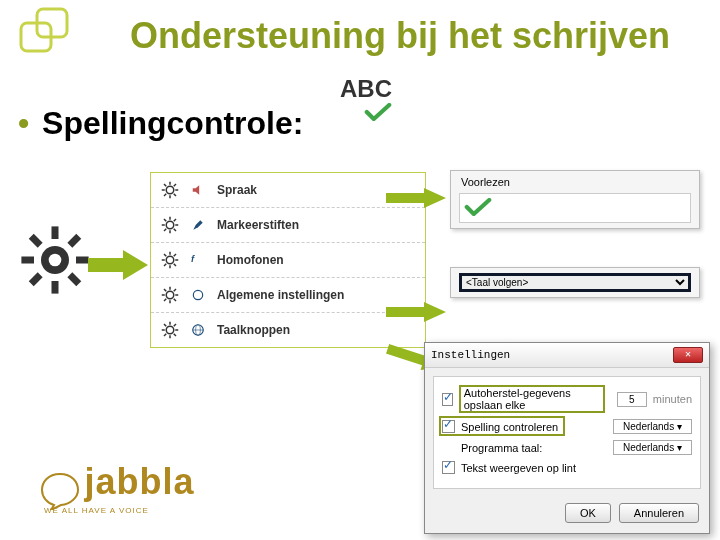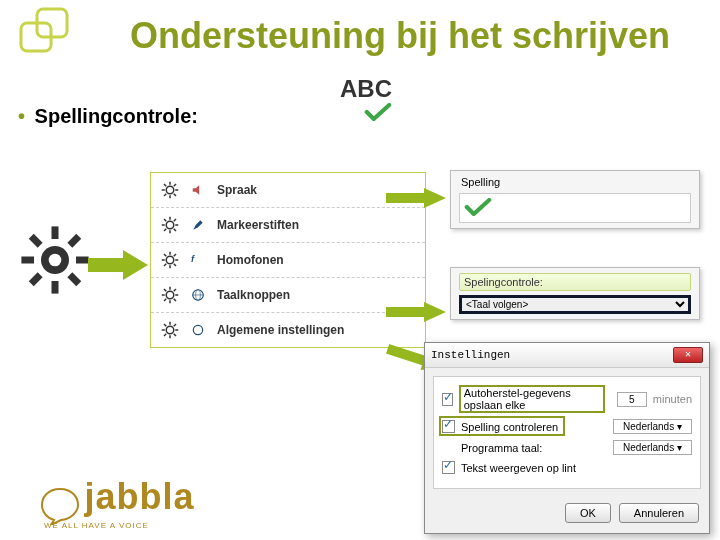--- a/index.html
+++ b/index.html
@@ -19,21 +19,21 @@
   .title {
     position: absolute;
     top: 15px; left: 130px;
     font-size: 36px;
     font-weight: bold;
     color: #8a9b1f;
   }
   .subtitle {
     position: absolute;
     top: 105px; left: 18px;
-    font-size: 20px;
+    font-size: 32px;
     font-weight: bold;
     color: #000;
   }
   .bullet { color:#8a9b1f; margin-right:4px;}
   .abc-icon {
     position: absolute;
     top: 75px; left: 340px;
     text-align: right;
   }
   .abc-icon .abc {
@@ -142,21 +142,21 @@
     border-radius:3px;
     padding:3px 14px;
     font-size:11px;
   }
   .hl3 {
     position:absolute;
     border: 2px solid #8a9b1f;
   }
   .jabbla-logo {
     position: absolute;
-    bottom: 10px; left: 40px;
+    bottom: 25px; left: 40px;
   }
   .jabbla-logo .brand {
     font-size: 36px;
     font-weight: bold;
     color: #b08820;
     letter-spacing:1px;
   }
   .jabbla-logo .tagline {
     font-size: 8px;
     color: #b08820;
@@ -280,74 +280,73 @@
           <line x1="12" y1="19" x2="12" y2="23"></line>
           <line x1="1" y1="12" x2="5" y2="12"></line>
           <line x1="19" y1="12" x2="23" y2="12"></line>
           <line x1="4" y1="4" x2="7" y2="7"></line>
           <line x1="17" y1="17" x2="20" y2="20"></line>
           <line x1="4" y1="20" x2="7" y2="17"></line>
           <line x1="17" y1="7" x2="20" y2="4"></line>
         </g>
       </svg>
     <span class="item-icon"><svg width="14" height="14" viewBox="0 0 24 24">
+          <circle cx="12" cy="12" r="8" fill="none" stroke="#1f4e79" stroke-width="2"></circle>
+        </svg></span>
+    <span>Algemene instellingen</span>
+  </div>
+  <div class="settings-item">
+    <svg width="18" height="18" viewBox="0 0 24 24" class="gear">
+        <circle cx="12" cy="12" r="5" fill="none" stroke="#333" stroke-width="2"></circle>
+        <g stroke="#333" stroke-width="2">
+          <line x1="12" y1="1" x2="12" y2="5"></line>
+          <line x1="12" y1="19" x2="12" y2="23"></line>
+          <line x1="1" y1="12" x2="5" y2="12"></line>
+          <line x1="19" y1="12" x2="23" y2="12"></line>
+          <line x1="4" y1="4" x2="7" y2="7"></line>
+          <line x1="17" y1="17" x2="20" y2="20"></line>
+          <line x1="4" y1="20" x2="7" y2="17"></line>
+          <line x1="17" y1="7" x2="20" y2="4"></line>
+        </g>
+      </svg>
+    <span class="item-icon"><svg width="14" height="14" viewBox="0 0 24 24">
           <circle cx="12" cy="12" r="9" fill="none" stroke="#1f4e79" stroke-width="2"></circle>
           <ellipse cx="12" cy="12" rx="4" ry="9" fill="none" stroke="#1f4e79" stroke-width="1"></ellipse>
           <line x1="3" y1="12" x2="21" y2="12" stroke="#1f4e79" stroke-width="1"></line>
         </svg></span>
     <span>Taalknoppen</span>
   </div>
-  <div class="settings-item">
-    <svg width="18" height="18" viewBox="0 0 24 24" class="gear">
-        <circle cx="12" cy="12" r="5" fill="none" stroke="#333" stroke-width="2"></circle>
-        <g stroke="#333" stroke-width="2">
-          <line x1="12" y1="1" x2="12" y2="5"></line>
-          <line x1="12" y1="19" x2="12" y2="23"></line>
-          <line x1="1" y1="12" x2="5" y2="12"></line>
-          <line x1="19" y1="12" x2="23" y2="12"></line>
-          <line x1="4" y1="4" x2="7" y2="7"></line>
-          <line x1="17" y1="17" x2="20" y2="20"></line>
-          <line x1="4" y1="20" x2="7" y2="17"></line>
-          <line x1="17" y1="7" x2="20" y2="4"></line>
-        </g>
-      </svg>
-    <span class="item-icon"><svg width="14" height="14" viewBox="0 0 24 24">
-          <circle cx="12" cy="12" r="8" fill="none" stroke="#1f4e79" stroke-width="2"></circle>
-        </svg></span>
-    <span>Algemene instellingen</span>
-  </div>
 </div>
 
 <div class="arrow-small" style="top:188px; left:386px;">
   <svg viewBox="0 0 60 20">
       <polygon points="0,5 38,5 38,0 60,10 38,20 38,15 0,15" fill="#97b71f"></polygon>
     </svg>
 </div>
 <div class="arrow-small" style="top:302px; left:386px;">
   <svg viewBox="0 0 60 20">
       <polygon points="0,5 38,5 38,0 60,10 38,20 38,15 0,15" fill="#97b71f"></polygon>
     </svg>
 </div>
 <div class="arrow-small" style="top:348px; left:386px; transform:rotate(18deg);">
   <svg viewBox="0 0 60 20">
       <polygon points="0,5 38,5 38,0 60,10 38,20 38,15 0,15" fill="#97b71f"></polygon>
     </svg>
 </div>
 
 <div class="panel panel1">
-  <div style="padding-left:2px;">Spelling</div>
+  <div style="padding-left:2px;">Voorlezen</div>
   <div class="panel-row">
     <span class="panel-check"><svg class="check" viewBox="0 0 40 24">
           <polyline points="4,12 14,22 36,2" fill="none" stroke="#3fa648" stroke-width="6" stroke-linecap="round" stroke-linejoin="round"></polyline>
         </svg></span>
   </div>
 </div>
 
 <div class="panel panel2">
-  <div class="panel2-label">Spelingcontrole:</div>
   <select>
     <option>&lt;Taal volgen&gt;</option>
   </select>
 </div>
 
 <div class="panel3">
   <div class="panel3-titlebar">
     <span>Instellingen</span>
     <span class="close-btn">✕</span>
   </div>

